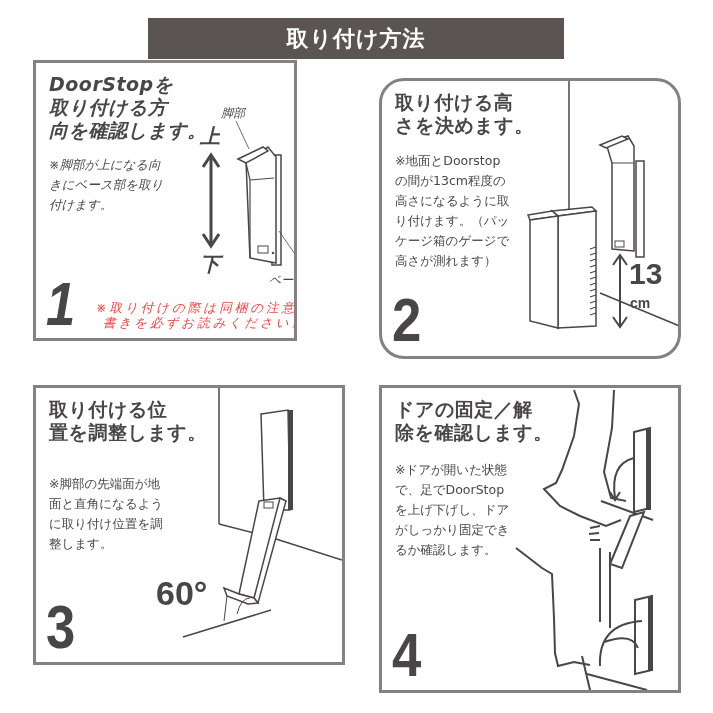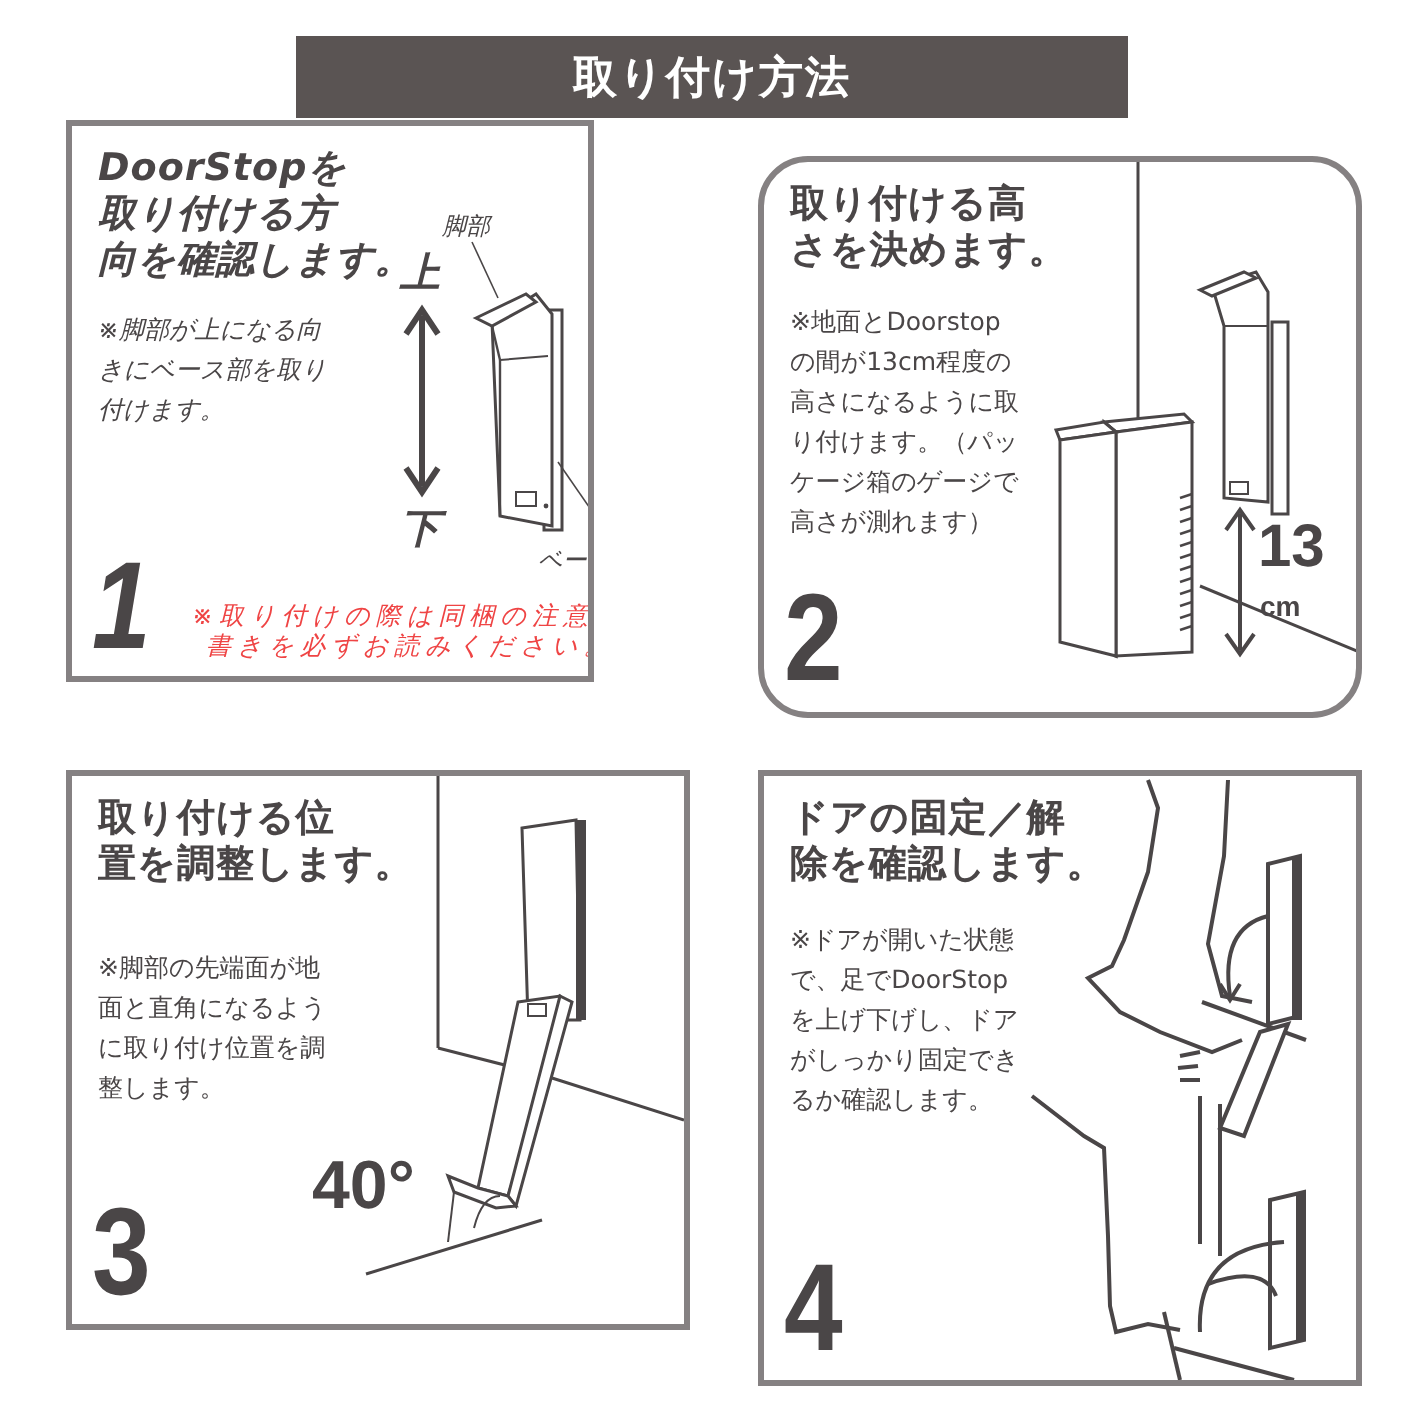--- a/index.html
+++ b/index.html
@@ -133,21 +133,21 @@
     <polygon points="225,26 252,22 254,122 228,122" fill="#fff" stroke="#4a4647" stroke-width="1.5"></polygon>
     <rect x="252" y="22" width="5" height="100" fill="#4a4647"></rect>
 
     <polygon points="223,113 244,110 248,116 218,210 203,206" fill="#fff" stroke="#4a4647" stroke-width="1.5"></polygon>
     <polygon points="244,110 250,113 222,215 218,210" fill="#fff" stroke="#4a4647" stroke-width="1.5"></polygon>
     <polygon points="188,200 203,206 218,210 222,215 212,216 191,208" fill="#fff" stroke="#4a4647" stroke-width="1.5"></polygon>
     <line x1="191" y1="208" x2="188" y2="233" stroke="#4a4647" stroke-width="1"></line>
     <rect x="228" y="114" width="9" height="6" fill="none" stroke="#4a4647" stroke-width="1"></rect>
     <path d="M 201,226 Q 205,210 214,210" fill="none" stroke="#4a4647" stroke-width="1"></path>
   </svg>
-  <div class="big" style="left:120px; top:188px; font-size:34px;">40°</div>
+  <div class="big" style="left:120px; top:188px; font-size:34px;">60°</div>
   <div class="num" style="top:208px;">3</div>
 </div>
 
 <div class="panel" id="p4">
   <div class="title">ドアの固定／解
 除を確認します。</div>
   <div class="note" style="top:72px;">※ドアが開いた状態
 で、足でDoorStop
 を上げ下げし、ドア
 がしっかり固定でき

